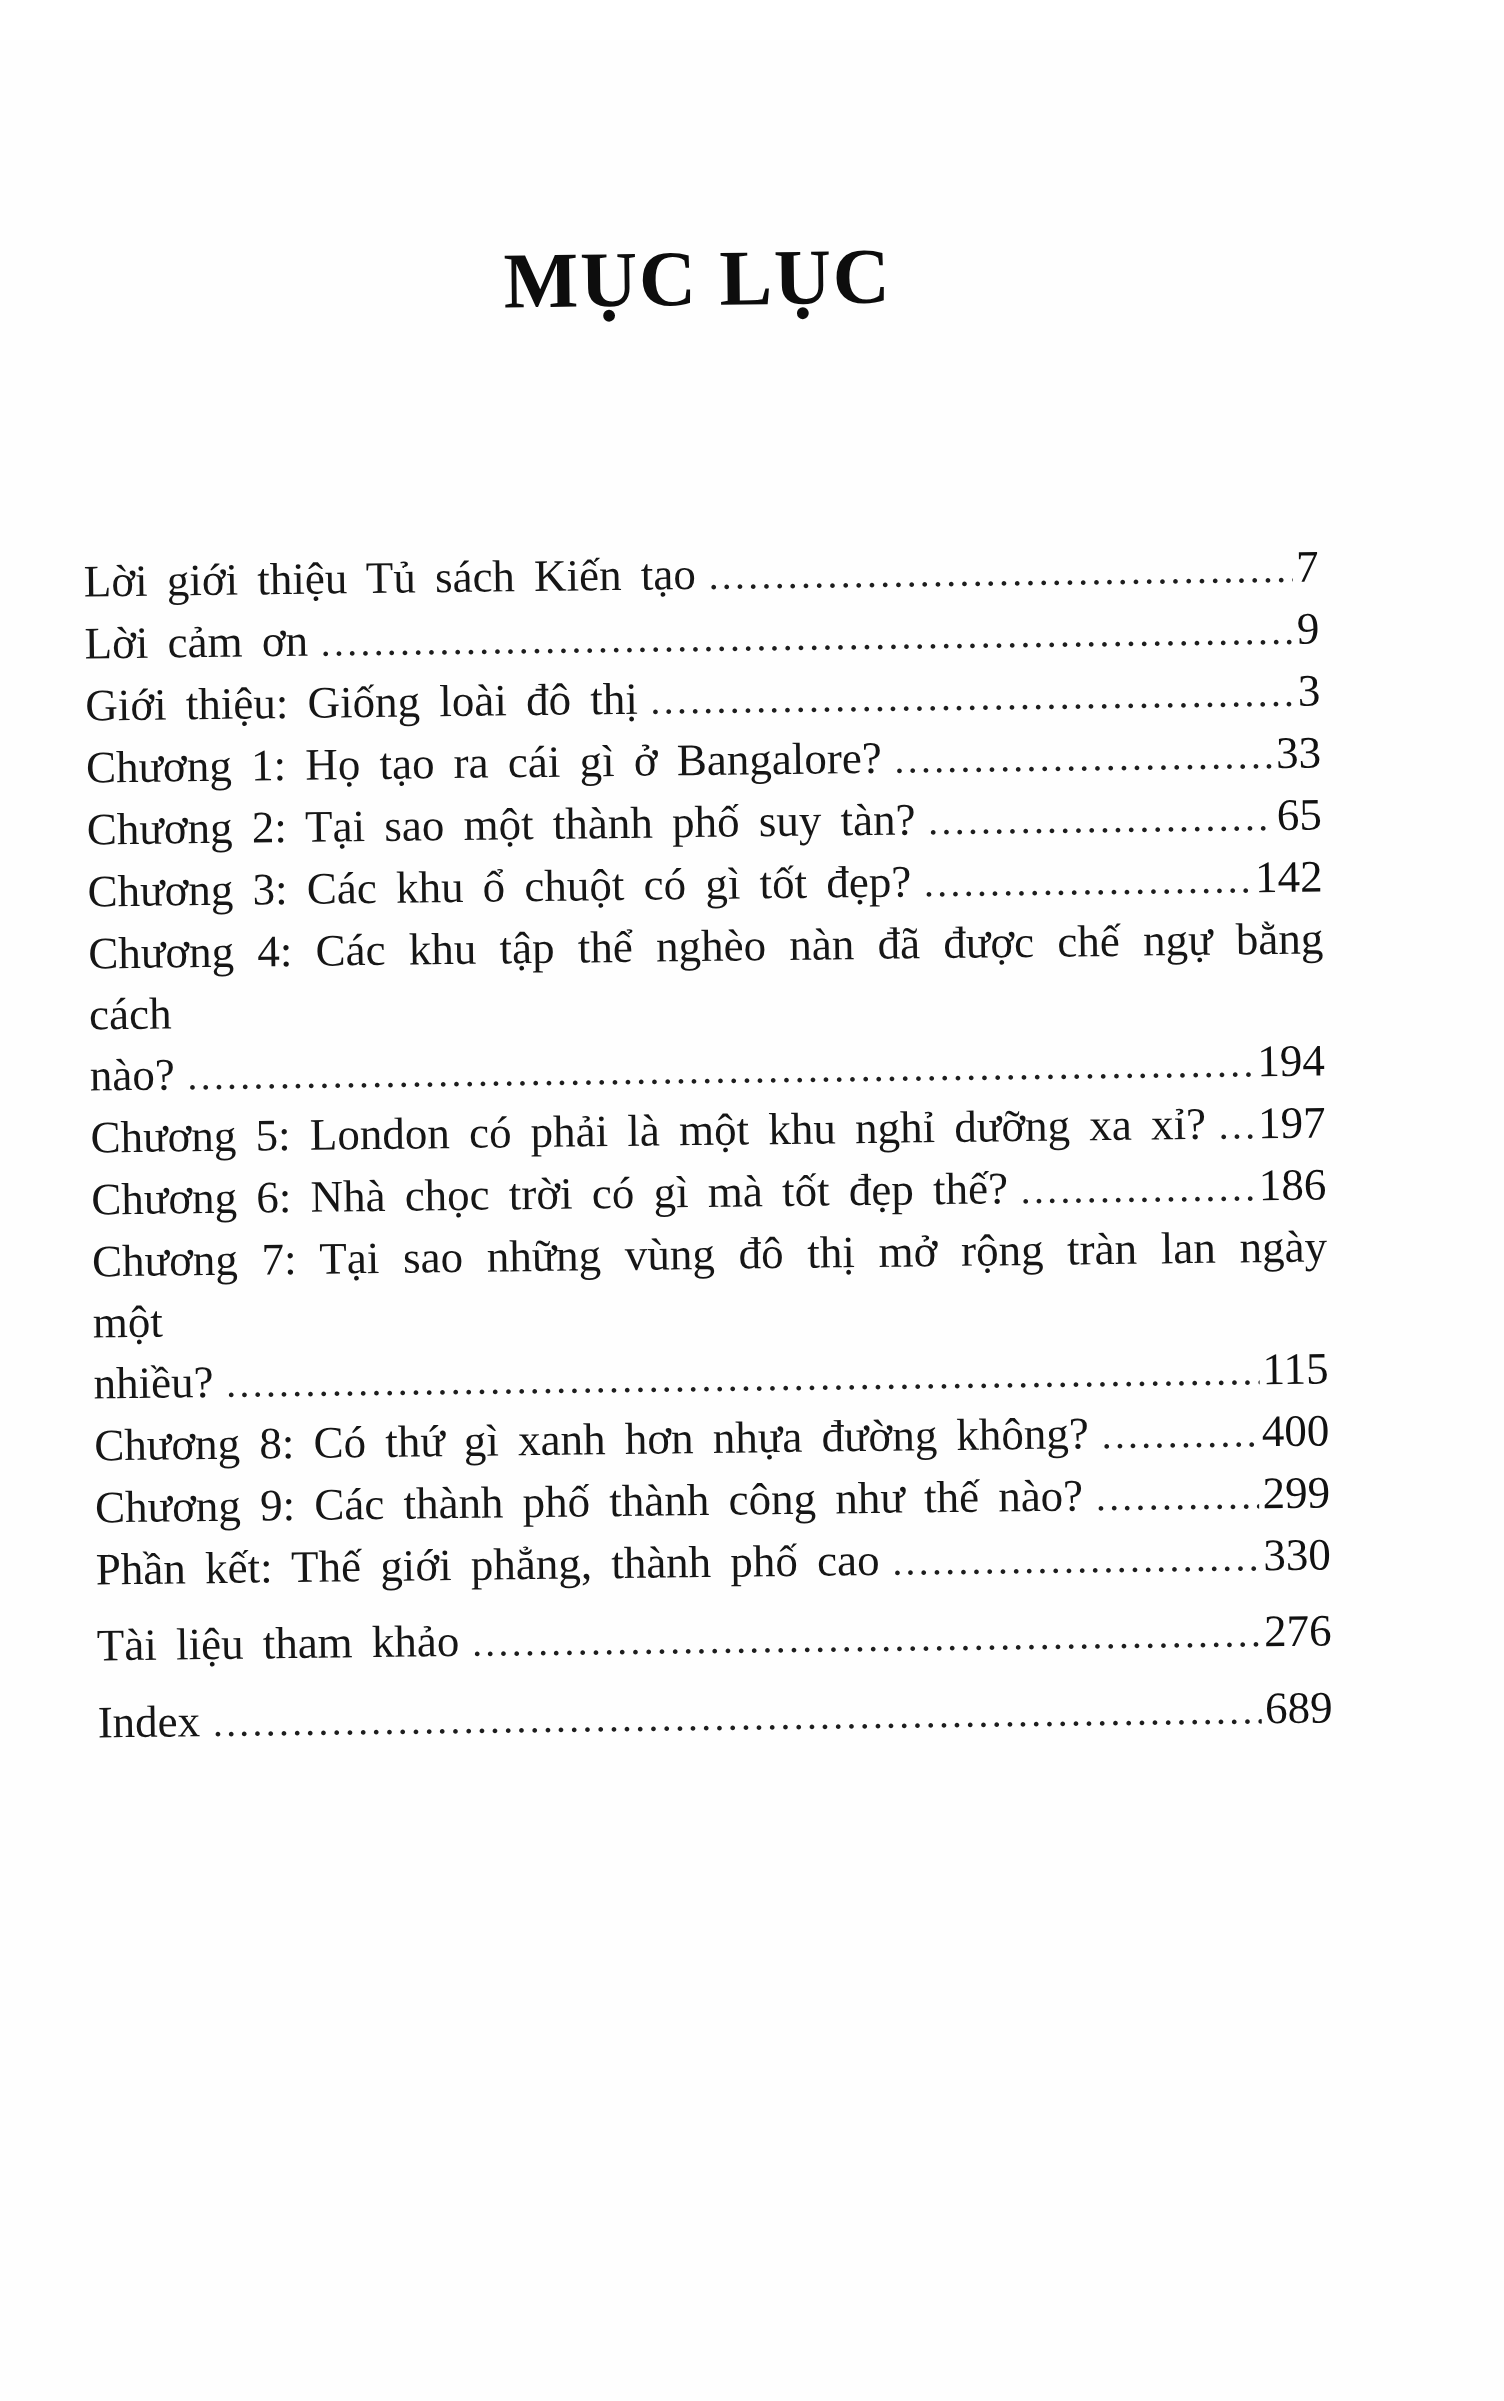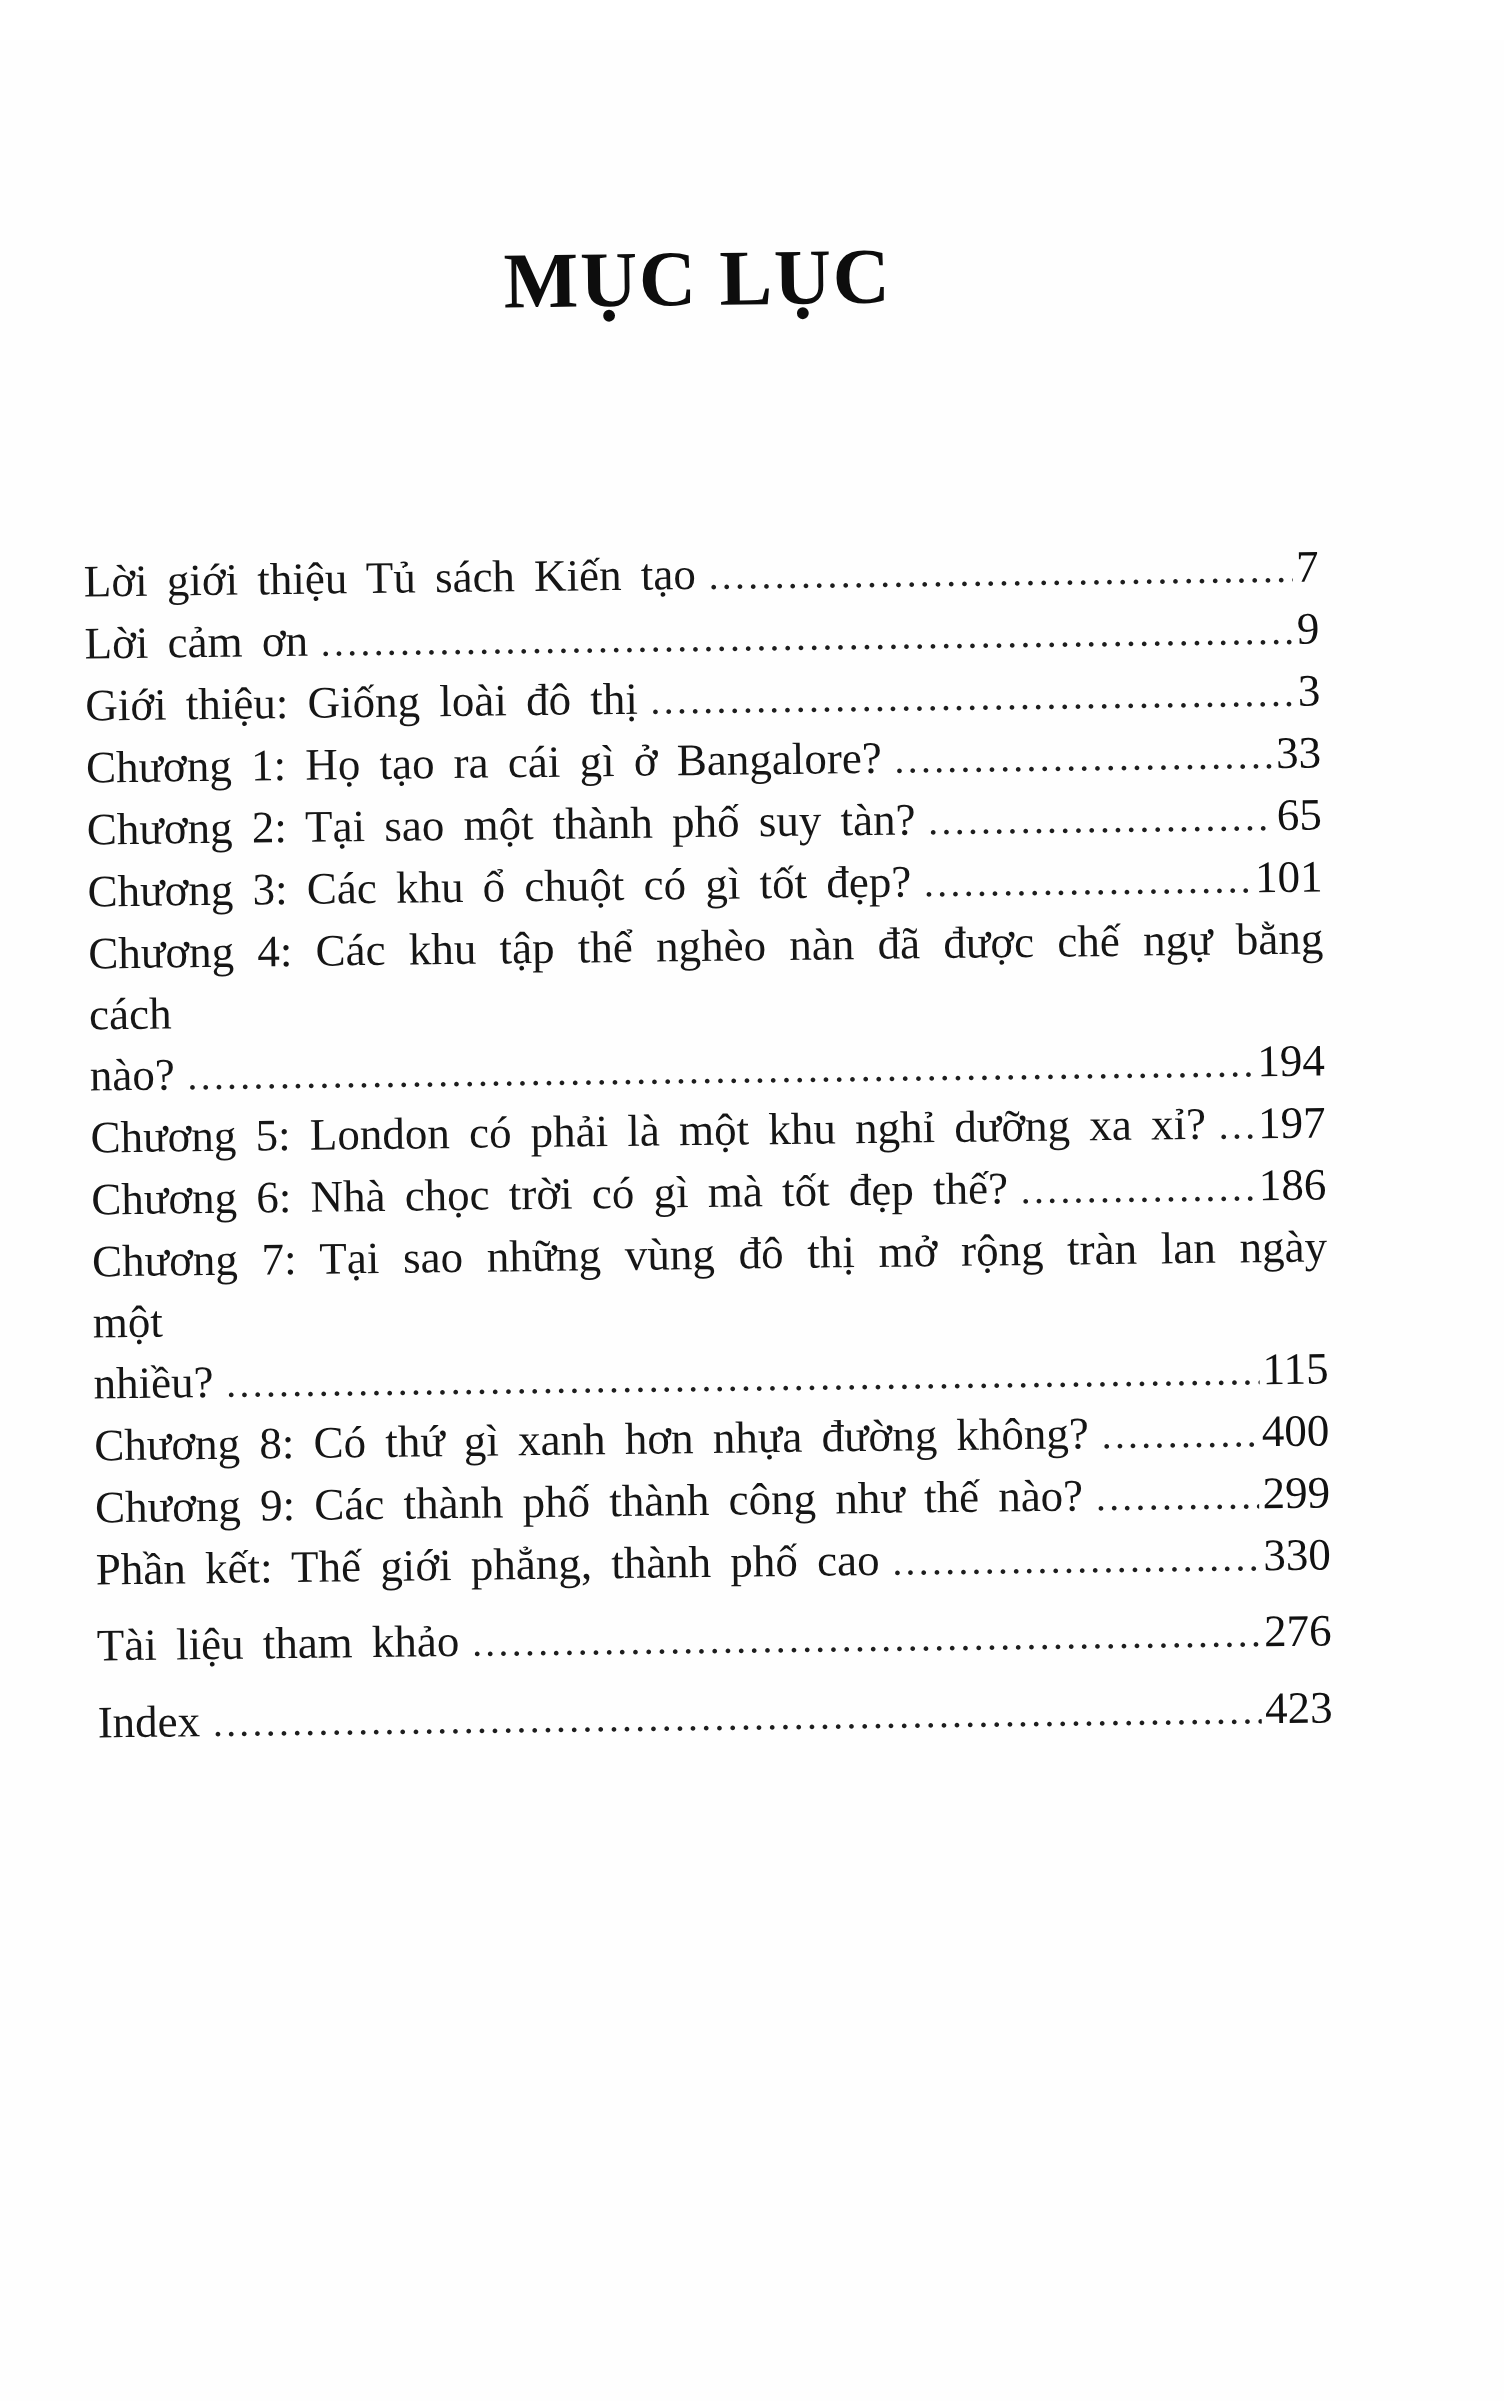--- a/index.html
+++ b/index.html
@@ -120,21 +120,21 @@
           <span class="pagenum">33</span>
         </div>
         <div class="row">
           <span class="label">Chương 2: Tại sao một thành phố suy tàn?</span>
           <span class="dots"></span>
           <span class="pagenum">65</span>
         </div>
         <div class="row">
           <span class="label">Chương 3: Các khu ổ chuột có gì tốt đẹp?</span>
           <span class="dots"></span>
-          <span class="pagenum">101</span>
+          <span class="pagenum">142</span>
         </div>
         <div class="row wrap-first"><span class="label">Chương 4: Các khu tập thể nghèo nàn đã được chế ngự bằng cách</span></div>
         <div class="row">
           <span class="label">nào?</span>
           <span class="dots"></span>
           <span class="pagenum">194</span>
         </div>
         <div class="row">
           <span class="label">Chương 5: London có phải là một khu nghỉ dưỡng xa xỉ?</span>
           <span class="dots"></span>
@@ -167,18 +167,18 @@
           <span class="pagenum">330</span>
         </div>
         <div class="row">
           <span class="label">Tài liệu tham khảo</span>
           <span class="dots"></span>
           <span class="pagenum">276</span>
         </div>
         <div class="row">
           <span class="label">Index</span>
           <span class="dots"></span>
-          <span class="pagenum">423</span>
+          <span class="pagenum">689</span>
         </div>
       </div>
   </div>
 </div>
 
 
 </body></html>

